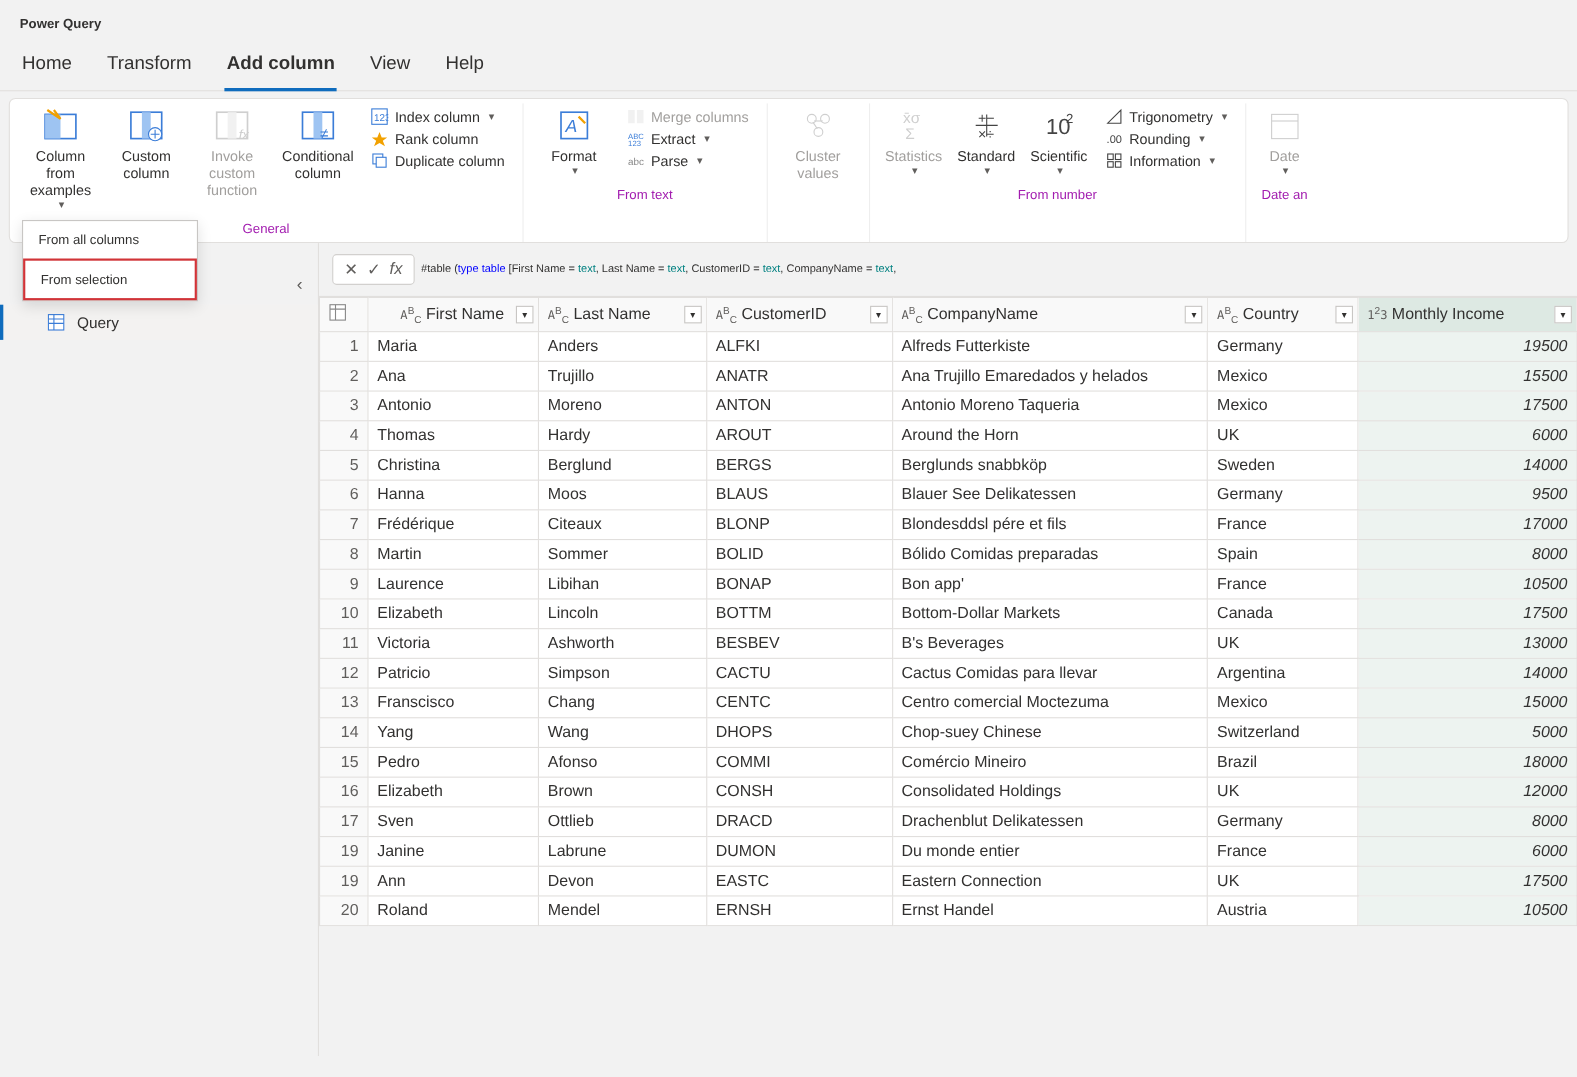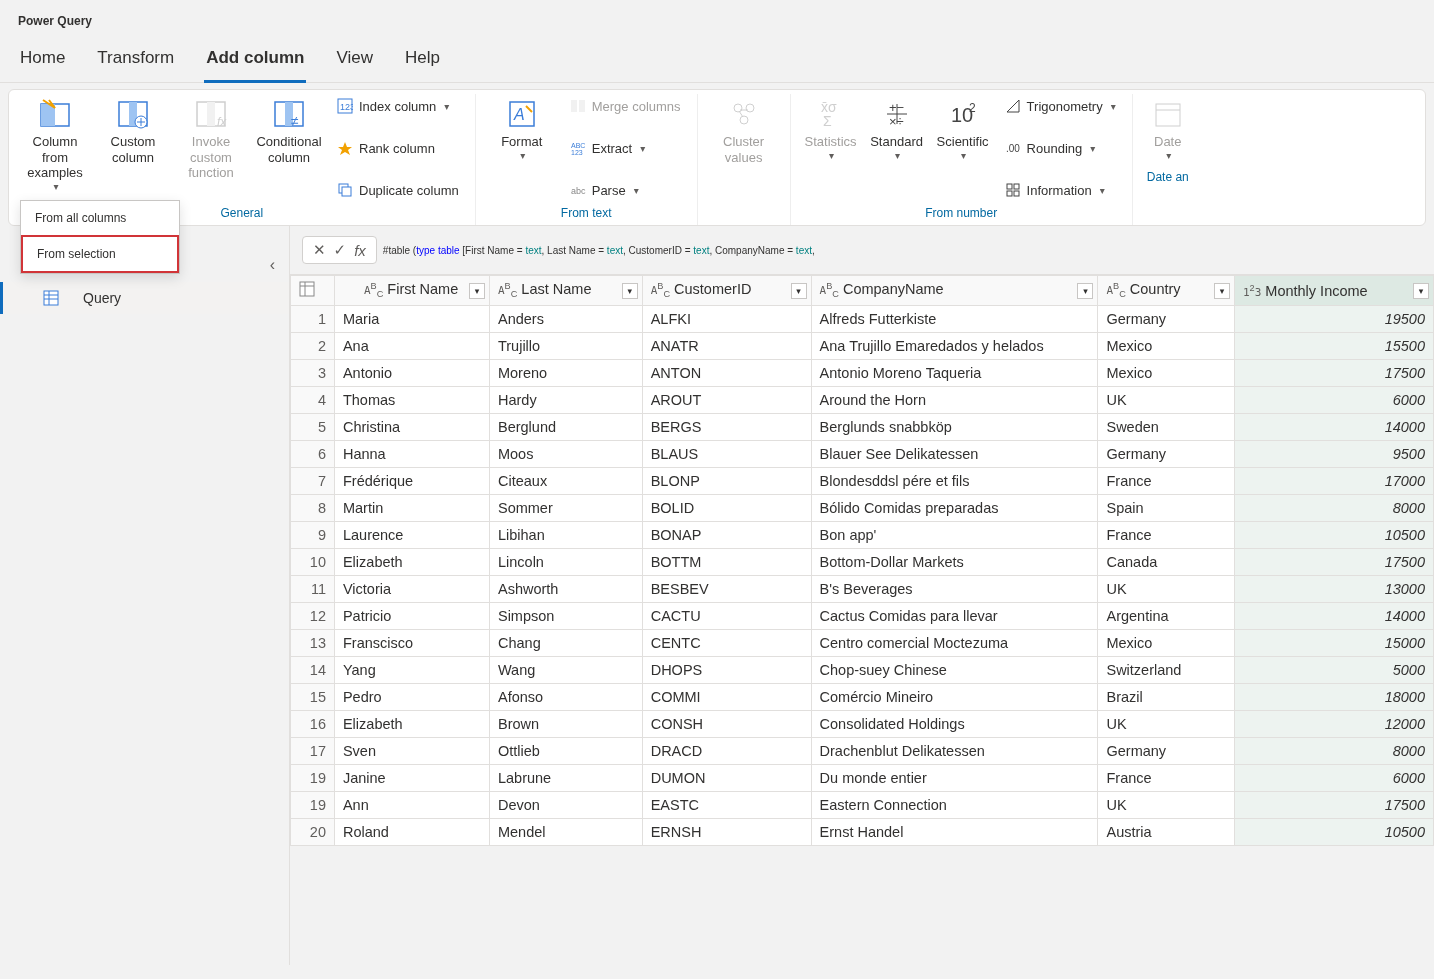--- a/index.html
+++ b/index.html
@@ -70,40 +70,40 @@
   line-height: 1.2;
   cursor: pointer;
   padding: 2px;
   position: relative;
 }
 .big-btn.disabled { color: #a19f9d; }
 .big-btn svg { margin-bottom: 4px; }
 .small-stack {
   display: flex;
   flex-direction: column;
-  gap: 22px;
+  gap: 0;
   font-size: 13px;
 }
 .small-btn {
   display: flex;
   align-items: center;
   gap: 6px;
   padding: 2px 6px;
   cursor: pointer;
   white-space: nowrap;
 }
 .small-btn.disabled { color: #a19f9d; }
 .caret {
   font-size: 10px;
   color: #605e5c;
   margin-left: 2px;
 }
 .group-label {
   font-size: 12px;
-  color: #0369a1;
+  color: #a21caf;
   padding: 6px 0 3px 0;
 }
 
 
 .dropdown-menu {
   position: absolute;
   top: 200px;
   left: 20px;
   background: #fff;
   border: 1px solid #c8c6c4;
@@ -135,21 +135,21 @@
   position: absolute;
   right: 14px;
   top: 30px;
   cursor: pointer;
   font-size: 16px;
   color: #605e5c;
 }
 .query-item {
   display: flex;
   align-items: center;
-  gap: 24px;
+  gap: 11px;
   padding: 8px 19px 8px 40px;
   border-left: 3px solid #0f6cbd;
   background: #f3f2f1;
 }
 .right-pane {
   flex: 1;
   display: flex;
   flex-direction: column;
   overflow: hidden;
 }

